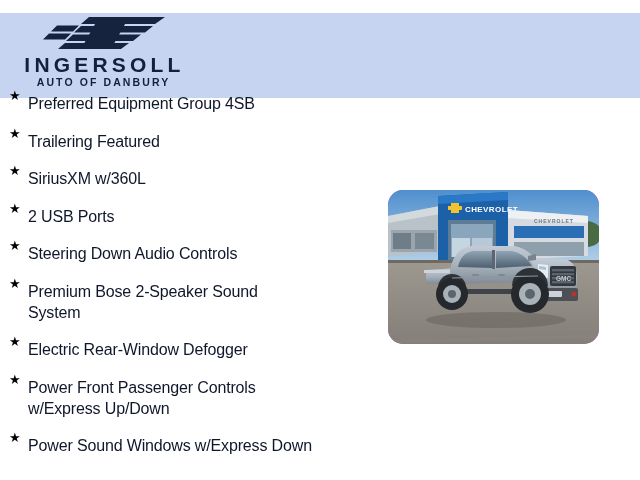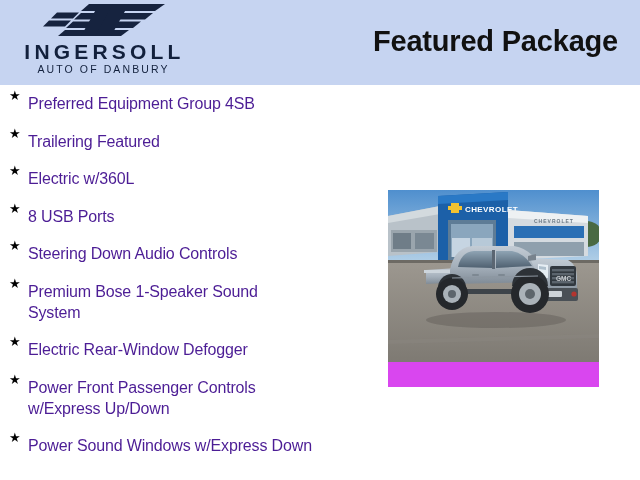--- a/index.html
+++ b/index.html
@@ -13,21 +13,21 @@
     overflow: hidden;
     font-family: "Liberation Sans", sans-serif;
     color: #000000;
     position: relative;
   }
 
   
   .header {
     position: absolute;
     left: 0;
-    top: 0;
+    top: 13px;
     width: 640px;
     height: 85px;
     background: #c6d4f1;
     box-sizing: border-box;
   }
 
   .brand {
     position: absolute;
     left: 0;
     top: 2px;
@@ -53,21 +53,21 @@
     line-height: 23px;
     color: #12203c;
     text-indent: 4px;
   }
 
   .brand-sub {
     display: block;
     margin: 0;
     padding: 0;
     font-size: 10.5px;
-    font-weight: 400;
+    font-weight: 700;
     letter-spacing: 2.1px;
     line-height: 13px;
     color: #12203c;
     text-indent: 2px;
   }
 
   .header-title {
     position: absolute;
     right: 22px;
     top: 24px;
@@ -104,35 +104,36 @@
     font-size: 13px;
     line-height: 22px;
     color: #000000;
     text-align: left;
   }
 
   .feature-text {
     flex: 1 1 auto;
     font-size: 16px;
     line-height: 21px;
-    color: #4c1d95;
+    color: #0f172a;
     letter-spacing: -0.15px;
     padding-top: 8px;
     white-space: pre-line;
   }
 
   
   .vehicle-photo {
     position: absolute;
     left: 388px;
     top: 190px;
     width: 211px;
-    height: 197px;
+    height: 154px;
     overflow: hidden;
     background: #d946ef;
+    border-radius: 15px;
   }
 
   .vehicle-photo svg {
     display: block;
     width: 211px;
     height: 172px;
   }
 </style>
 </head>
 <body>
@@ -149,53 +150,52 @@
         <path d="M12 18.5 L34 18.5 L28 24.5 L6 24.5 Z"></path>
         <path d="M28 28 L92 28 L84 34 L21 34 Z"></path>
         <path d="M62 2 L78 2 L60 34 L44 34 Z"></path>
         <path d="M76 2 L92 2 L74 34 L58 34 Z"></path>
       </g>
     </svg>
     <span class="brand-name">INGERSOLL</span>
     <span class="brand-sub">AUTO OF DANBURY</span>
   </div>
 
-  <div class="header-title">Featured Package</div>
 </div>
 
 <ul class="feature-list">
 
   <li class="feature-item">
     <span class="feature-bullet">★</span>
     <span class="feature-text">Preferred Equipment Group 4SB</span>
   </li>
 
   <li class="feature-item">
     <span class="feature-bullet">★</span>
     <span class="feature-text">Trailering Featured</span>
   </li>
 
   <li class="feature-item">
     <span class="feature-bullet">★</span>
-    <span class="feature-text">Electric w/360L</span>
-  </li>
-
-  <li class="feature-item">
-    <span class="feature-bullet">★</span>
-    <span class="feature-text">8 USB Ports</span>
+    <span class="feature-text">SiriusXM w/360L</span>
+  </li>
+
+  <li class="feature-item">
+    <span class="feature-bullet">★</span>
+    <span class="feature-text">2 USB Ports</span>
   </li>
 
   <li class="feature-item">
     <span class="feature-bullet">★</span>
     <span class="feature-text">Steering Down Audio Controls</span>
   </li>
 
   <li class="feature-item">
     <span class="feature-bullet">★</span>
-    <span class="feature-text">Premium Bose 1-Speaker Sound
+    <span class="feature-text">Premium Bose 2-Speaker Sound
 System</span>
   </li>
 
   <li class="feature-item">
     <span class="feature-bullet">★</span>
     <span class="feature-text">Electric Rear-Window Defogger</span>
   </li>
 
   <li class="feature-item">
     <span class="feature-bullet">★</span>

